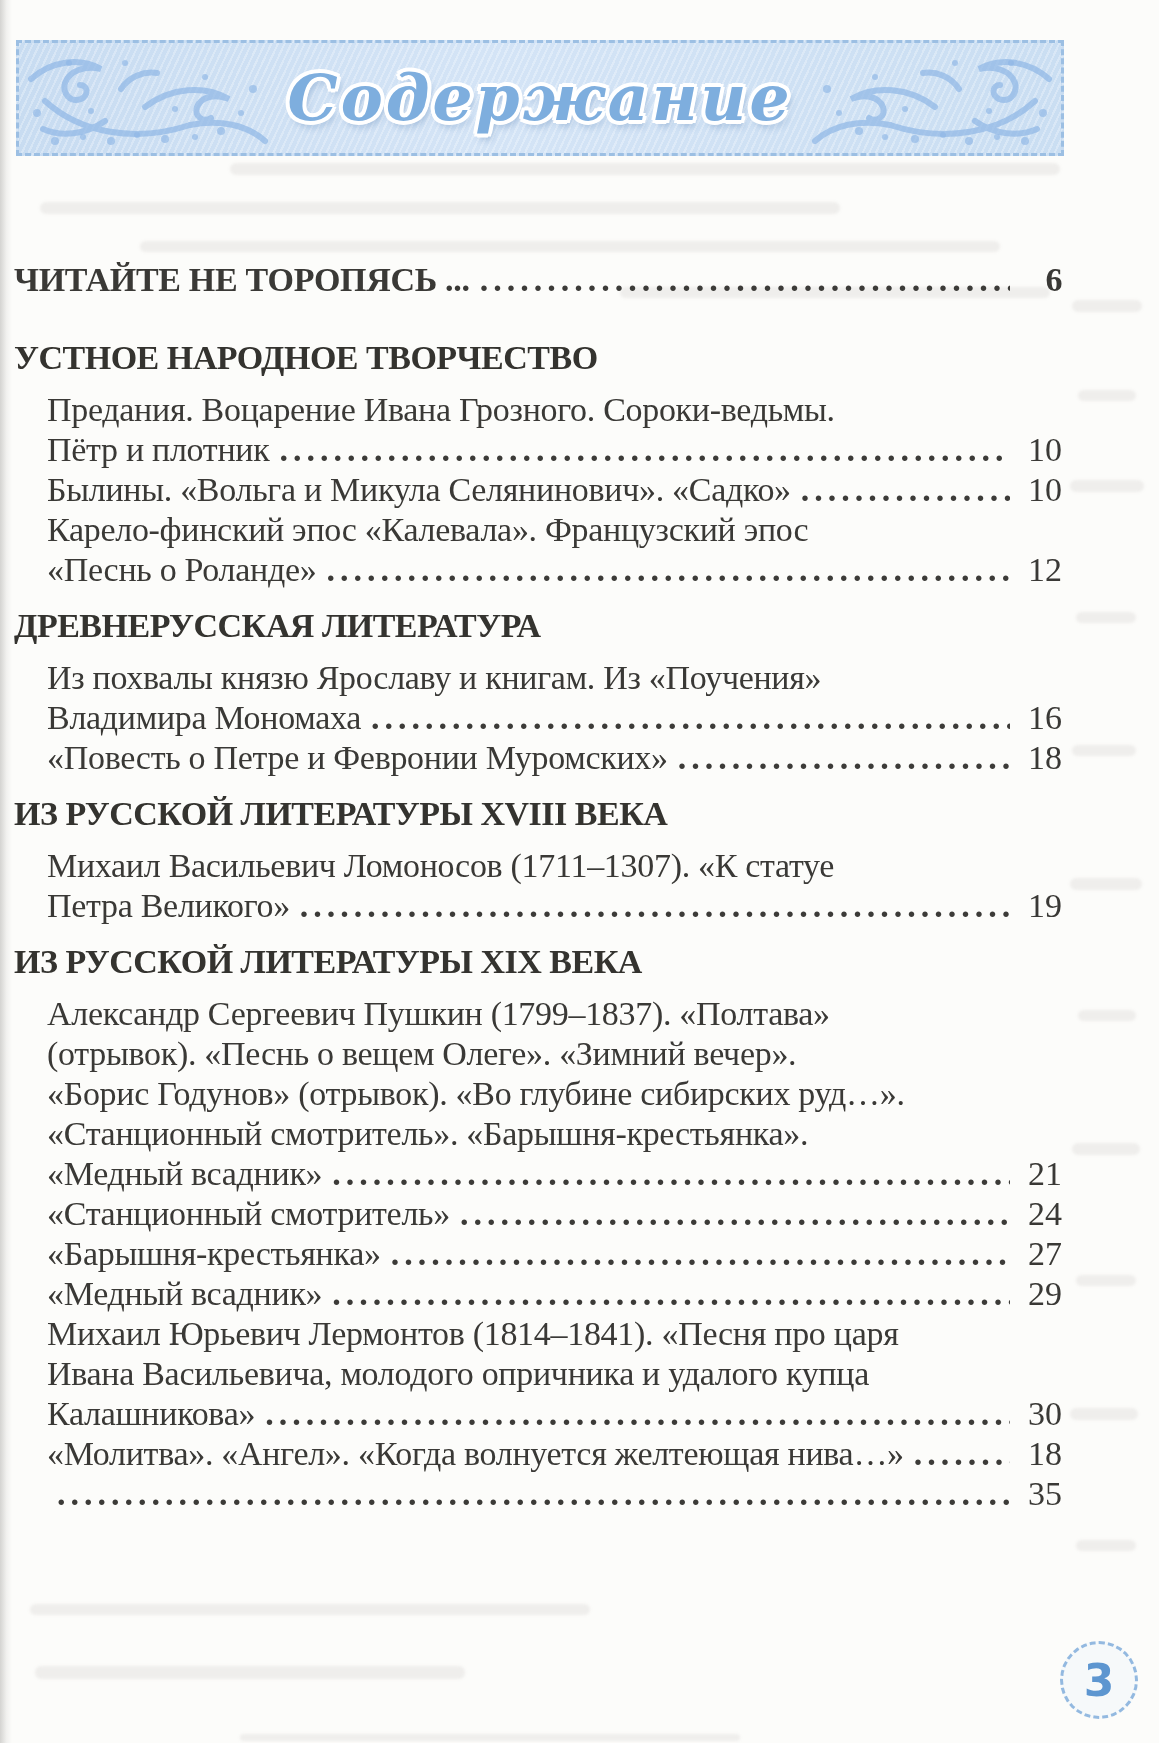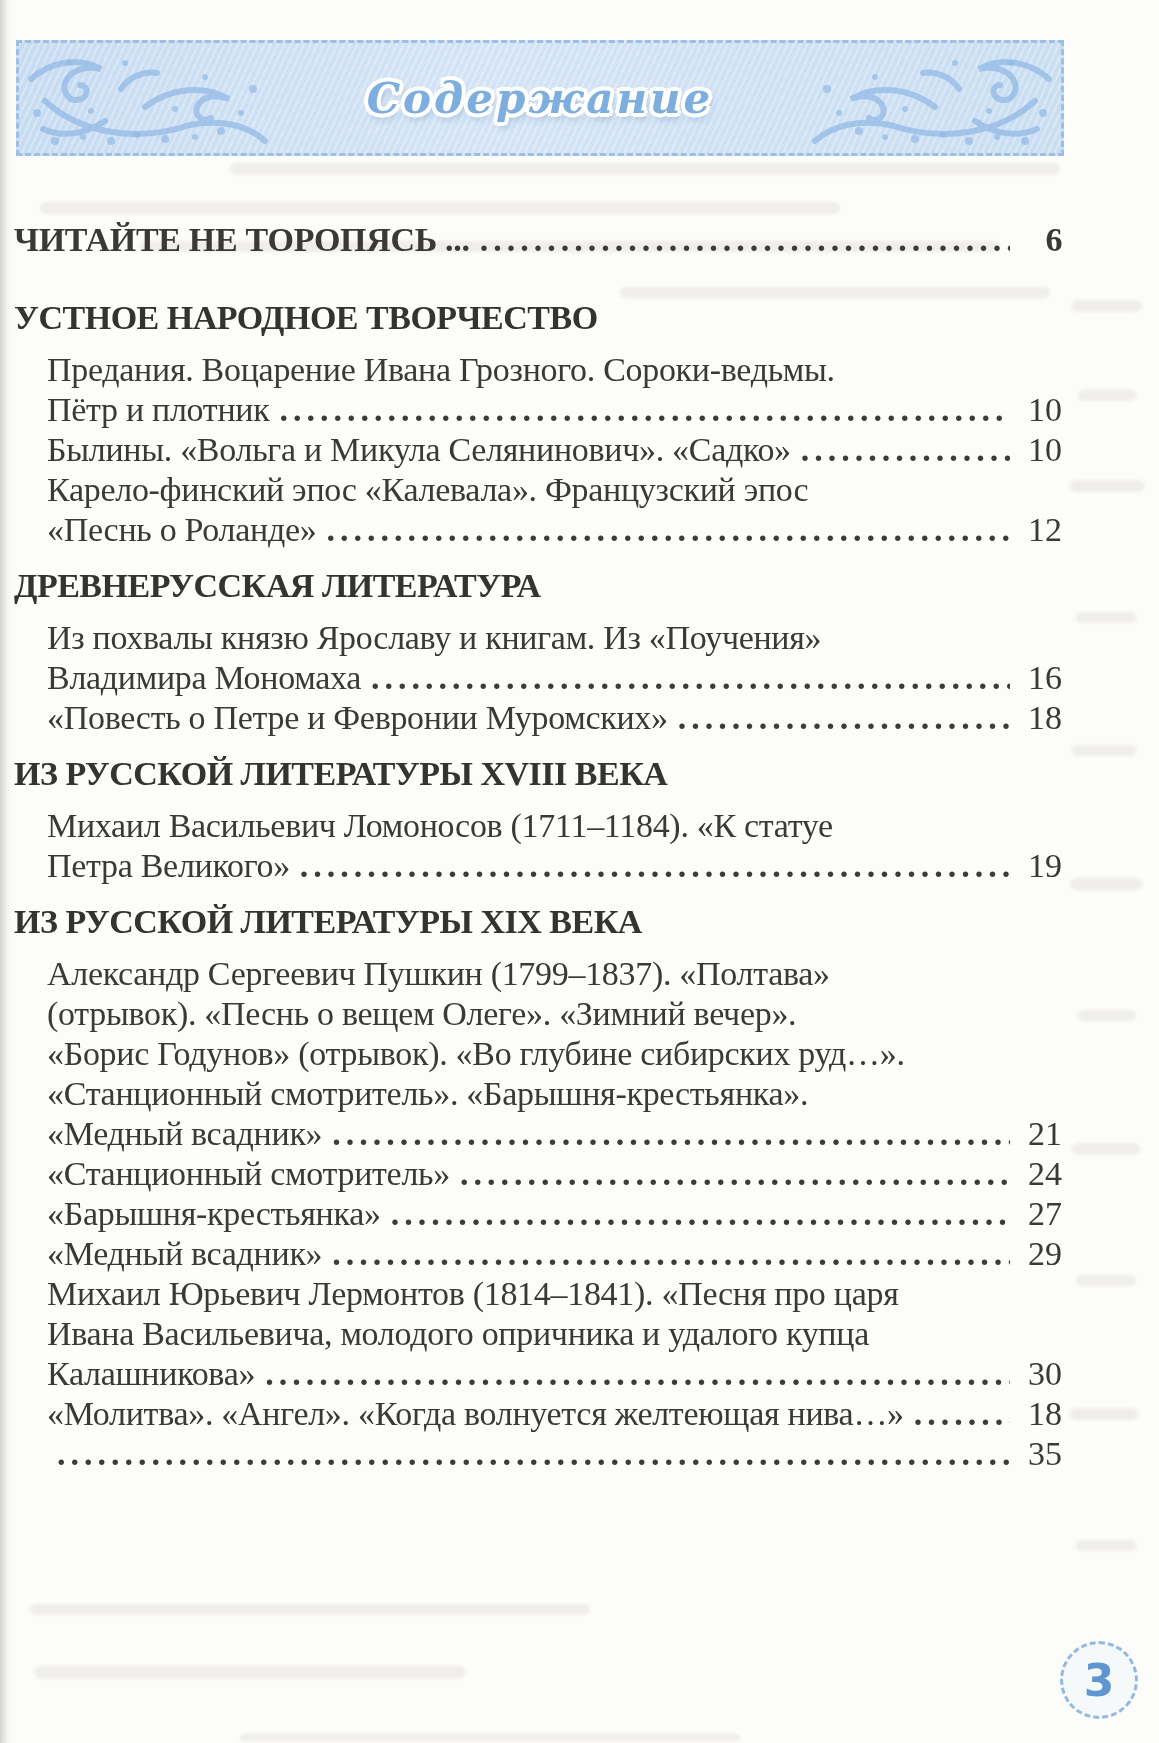--- a/index.html
+++ b/index.html
@@ -36,21 +36,21 @@
       repeating-linear-gradient(115deg,rgba(255,255,255,.28) 0 2px,rgba(255,255,255,0) 2px 6px),
       linear-gradient(90deg,#c8dcf1,#d4e4f6 45%,#cadef2);
     border:3px dashed var(--banner-border);
     box-sizing:border-box;
     display:flex;align-items:center;justify-content:center;
   }
   .banner .title{
     margin:0;
     font-family:"DejaVu Serif",serif;
     font-style:italic;font-weight:700;
-    font-size:42px;letter-spacing:3px;
+    font-size:63px;letter-spacing:3px;
     color:var(--title-color);
     text-shadow:
       -3px -3px 0 #fff, 3px -3px 0 #fff, -3px 3px 0 #fff, 3px 3px 0 #fff,
       0 -4px 0 #fff, 0 4px 0 #fff, -4px 0 0 #fff, 4px 0 0 #fff,
       3px 6px 7px rgba(90,130,180,.45);
     z-index:2;
     text-align:right;
   }
   .orn{position:absolute;bottom:4px;width:252px;height:100px;z-index:1;}
   .orn-left{left:6px;}
@@ -67,21 +67,21 @@
   .toc{position:absolute;left:14px;top:160px;width:1048px;font-size:34px;line-height:40px;}
   .toc-line{display:flex;align-items:baseline;}
   .line-text{flex:0 0 auto;white-space:nowrap;letter-spacing:-0.3px;}
   .leader{flex:1 1 auto;overflow:hidden;white-space:nowrap;margin:0 6px 0 10px;color:#3c3b38;}
   .leader::after{
     content:"..........................................................................................................................................................";
     letter-spacing:5px;font-weight:700;
   }
   .pageno{flex:0 0 auto;min-width:46px;text-align:right;}
   .toc-entry{padding-left:33px;}
-  .toc-entry.lead{padding-left:0;font-weight:700;margin-top:60px;margin-bottom:38px;letter-spacing:-0.5px;}
+  .toc-entry.lead{padding-left:0;font-weight:700;margin-top:100px;margin-bottom:38px;letter-spacing:-0.5px;}
   .toc-heading{
     margin:16px 0 12px 0;
     font-size:34px;line-height:40px;font-weight:700;letter-spacing:-0.5px;
     color:#34332f;
   }
 
   
   .badge{
     position:absolute;left:1060px;top:1641px;width:78px;height:78px;
     border:3px dashed #93b9e0;border-radius:50%;
@@ -243,21 +243,21 @@
     <span class="pageno">18</span>
   </div>
           </div>
         </div>
   </section>
       <section class="toc-section">
     <h2 class="toc-heading">ИЗ РУССКОЙ ЛИТЕРАТУРЫ XVIII ВЕКА</h2>
     <div class="entries">
           <div class="toc-entry">
             <div class="toc-line">
-    <span class="line-text">Михаил Васильевич Ломоносов (1711–1184). «К статуе</span>
+    <span class="line-text">Михаил Васильевич Ломоносов (1711–1307). «К статуе</span>
   </div>
             <div class="toc-line last">
     <span class="line-text">Петра Великого»</span>
     <span class="leader"></span>
     <span class="pageno">19</span>
   </div>
           </div>
         </div>
   </section>
       <section class="toc-section">

